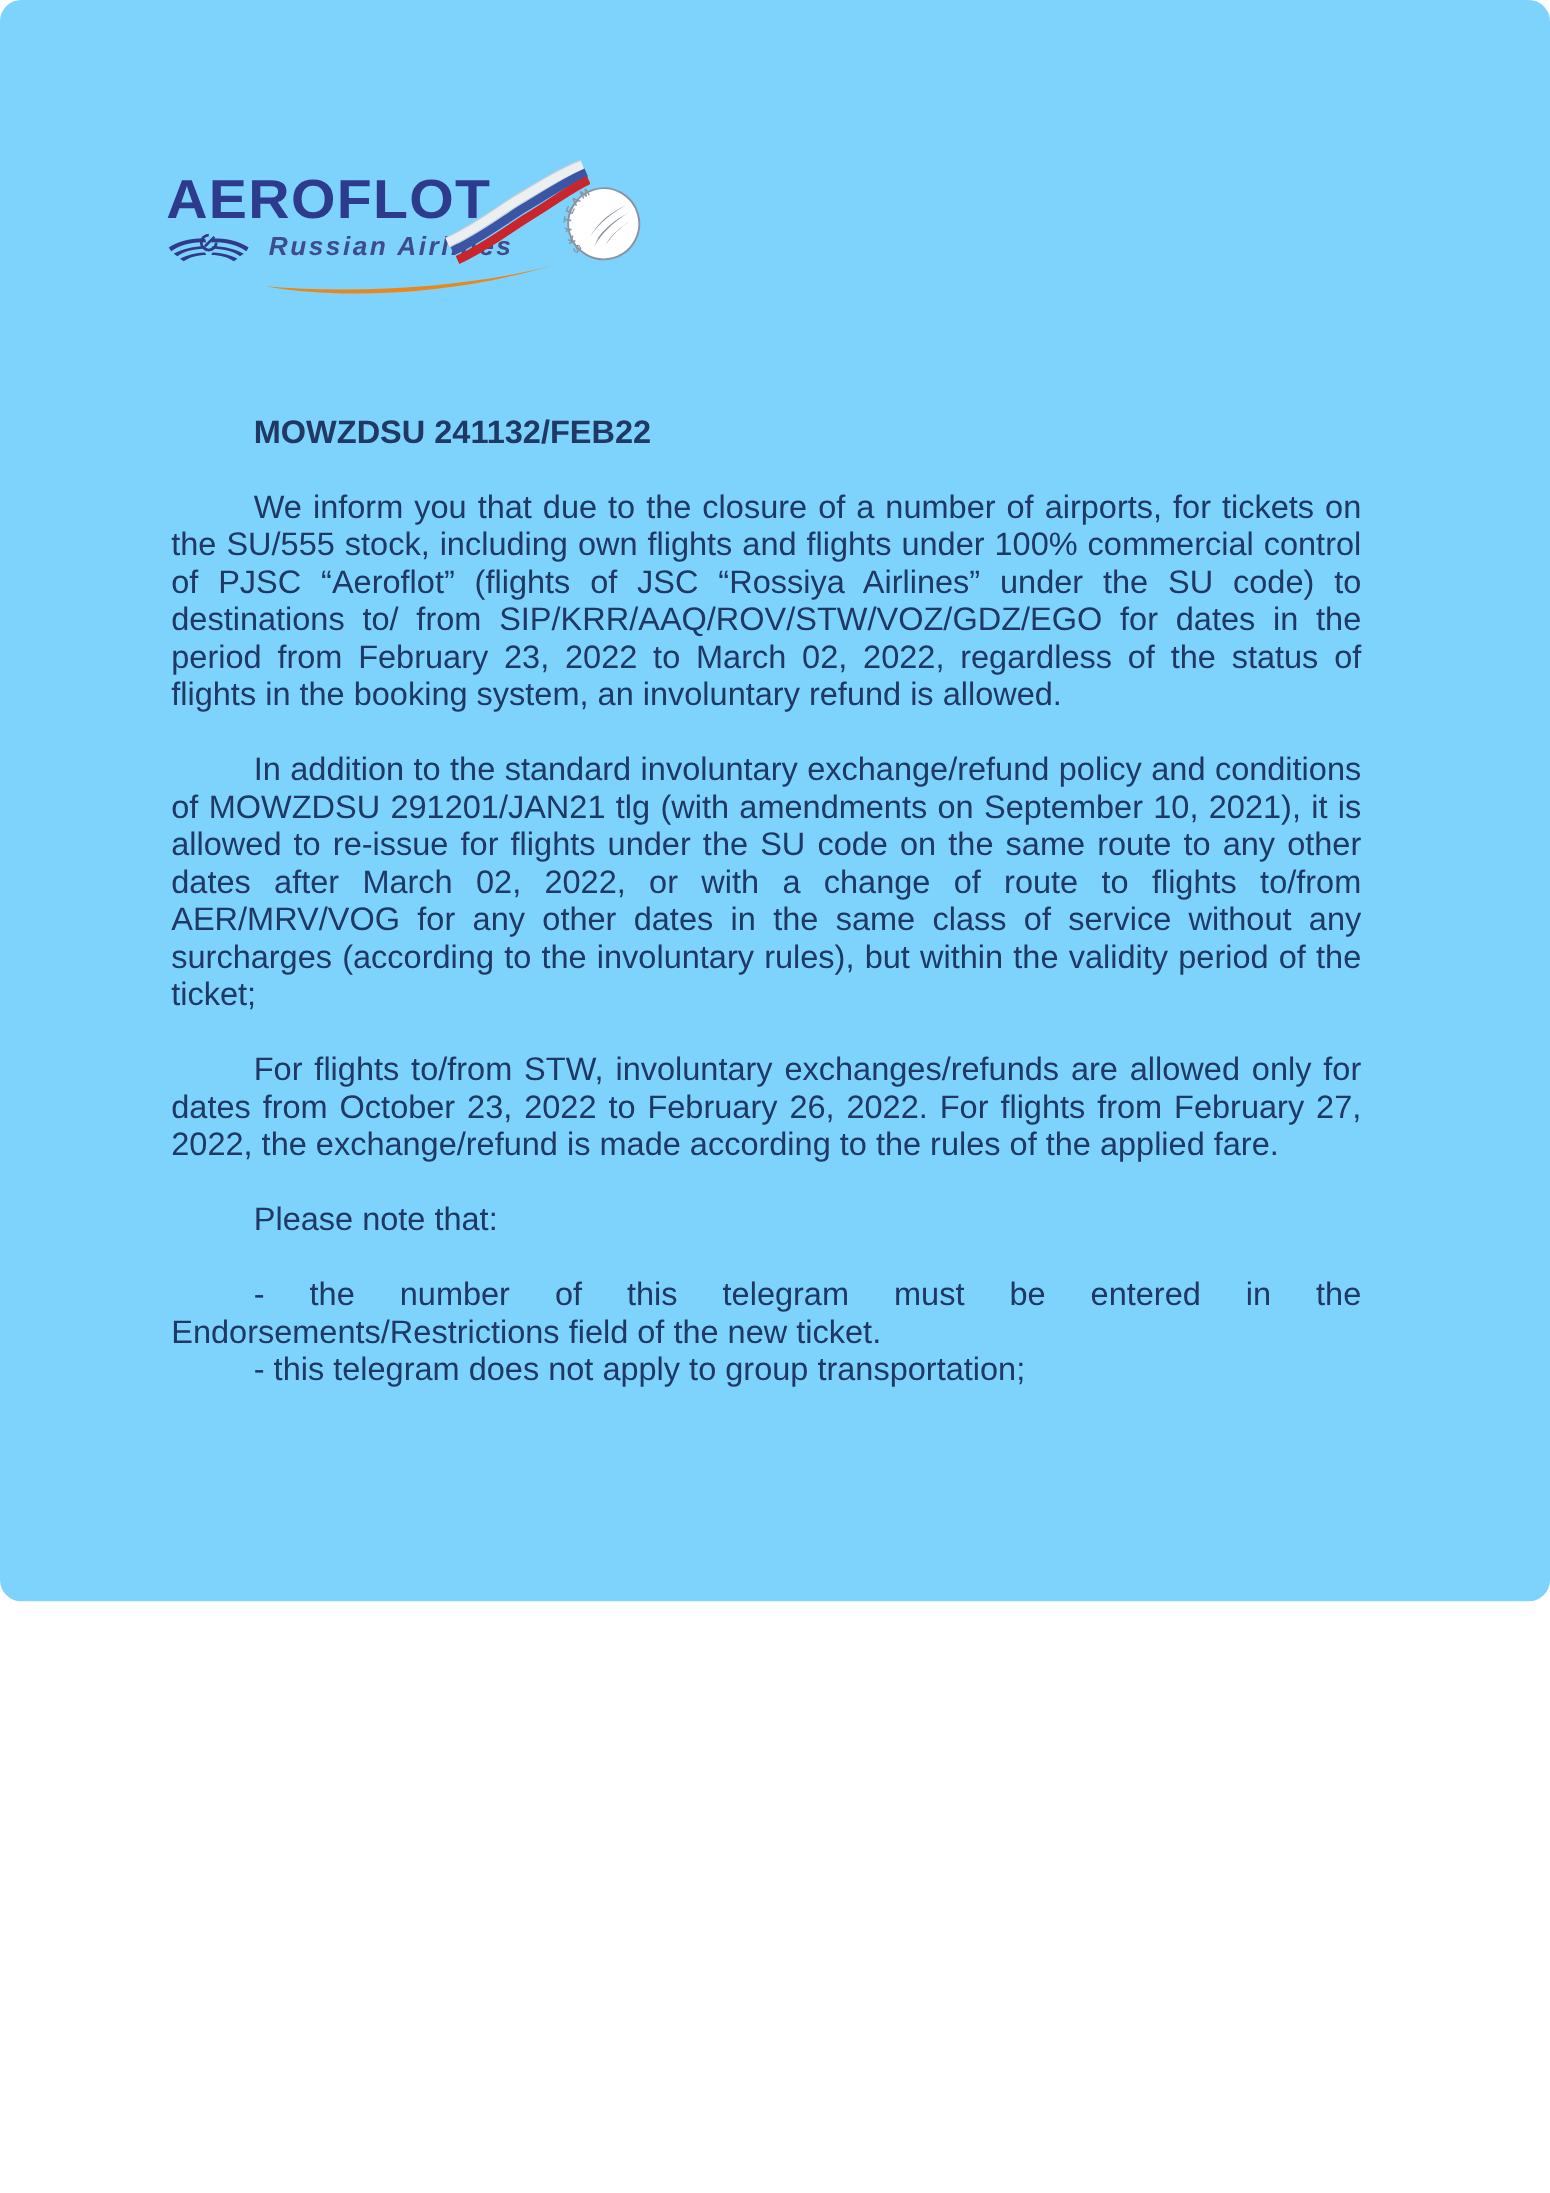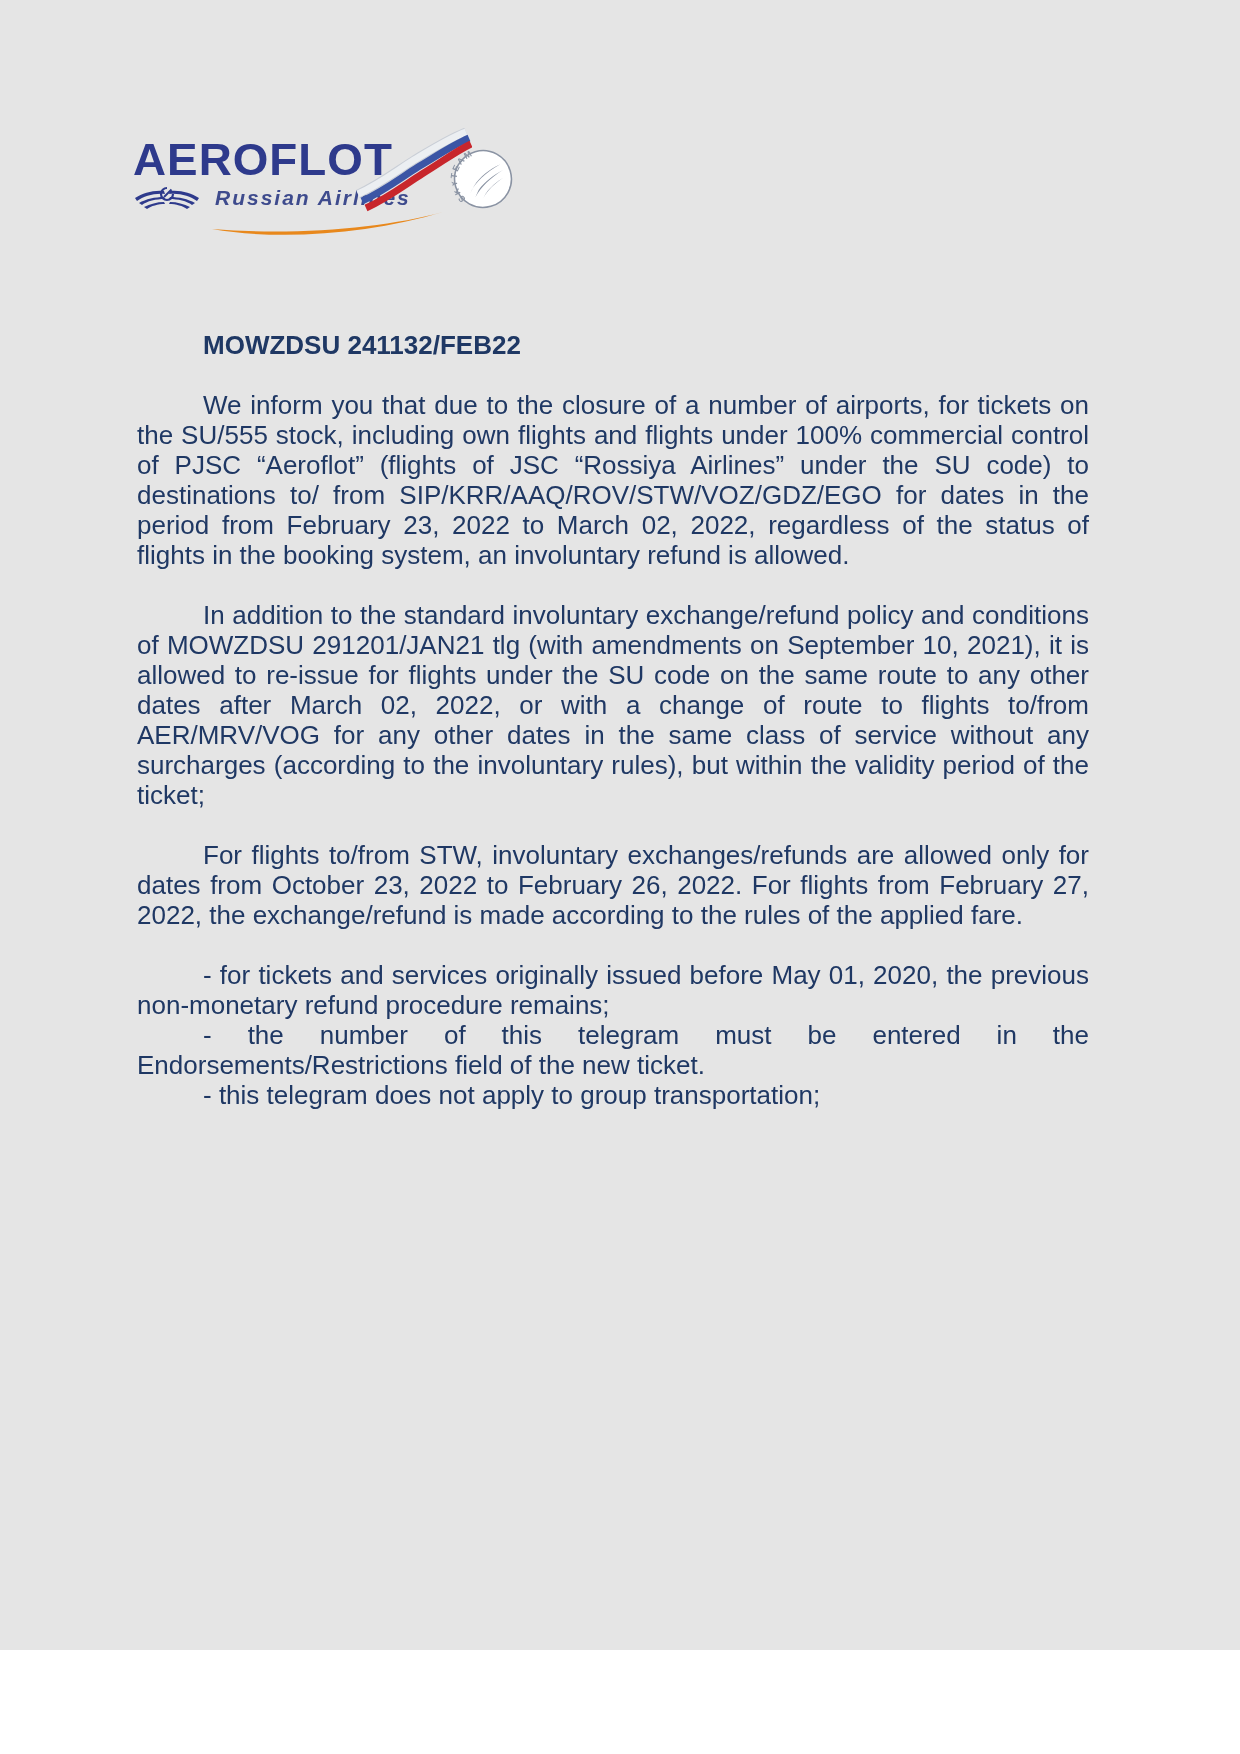--- a/index.html
+++ b/index.html
@@ -1,19 +1,20 @@
 <!DOCTYPE html>
 <html style="--text: #1f3864; --brand: #2e3a8c; --tagline: #3e4b8d; --flag_white: #eceff2; --flag_white_edge: #c9ced6; --flag_blue: #3b55a5; --flag_red: #c8262c; --orange: #e8881c; --skyteam: #8a93a3;"><head>
 <meta charset="utf-8">
 <style>
   html,body { margin:0; padding:0; background:#ffffff; }
   body { width:1240px; height:1754px; overflow:hidden; }
   .page {
-    position:relative; width:1240px; height:1650px; background:#e5e5e5;
+    position:relative; width:1240px; height:1281px; background:#7dd3fc;
     font-family:"Liberation Sans", sans-serif;
+    border-radius:17px;
   }
 
   
   .logo { position:absolute; left:133px; top:138px; width:400px; height:110px; }
   .wordmark {
     font-size:44px; font-weight:700; letter-spacing:1px; line-height:1.0;
     color:var(--brand,#2e3a8c); white-space:nowrap; transform:scaleX(1.04); transform-origin:left center;
   }
   .logo-sub { display:flex; align-items:center; gap:16px; margin-top:3px; margin-left:2px; }
   .tagline {
@@ -90,21 +91,21 @@
 
   <main class="doc">
     <p class="heading">MOWZDSU 241132/FEB22</p>
 
     <p>We inform you that due to the closure of a number of airports, for tickets on the SU/555 stock, including own flights and flights under 100% commercial control of PJSC “Aeroflot” (flights of JSC “Rossiya Airlines” under the SU code) to destinations to/ from SIP/KRR/AAQ/ROV/STW/VOZ/GDZ/EGO for dates in the period from February 23, 2022 to March 02, 2022, regardless of the status of flights in the booking system, an involuntary refund is allowed.</p>
 
     <p>In addition to the standard involuntary exchange/refund policy and conditions of MOWZDSU 291201/JAN21 tlg (with amendments on September 10, 2021), it is allowed to re-issue for flights under the SU code on the same route to any other dates after March 02, 2022, or with a change of route to flights to/from AER/MRV/VOG  for any other dates in the same class of service without any surcharges (according to the involuntary rules), but within the validity period of the ticket;</p>
 
     <p>For flights to/from STW, involuntary exchanges/refunds are allowed only for dates from October 23, 2022 to February 26, 2022. For flights from February 27, 2022, the exchange/refund is made according to the rules of the applied fare.</p>
 
+    <p>Please note that:</p>
 
-    <p class="note">- for tickets and services originally issued before May 01, 2020, the previous non-monetary refund procedure remains;</p>
 
     <p class="note">- the number of this telegram must be entered in the Endorsements/Restrictions field of the new ticket.</p>
 
     <p class="note">- this telegram does not apply to group transportation;</p>
   </main>
 
 </div>
 
 </body></html>

